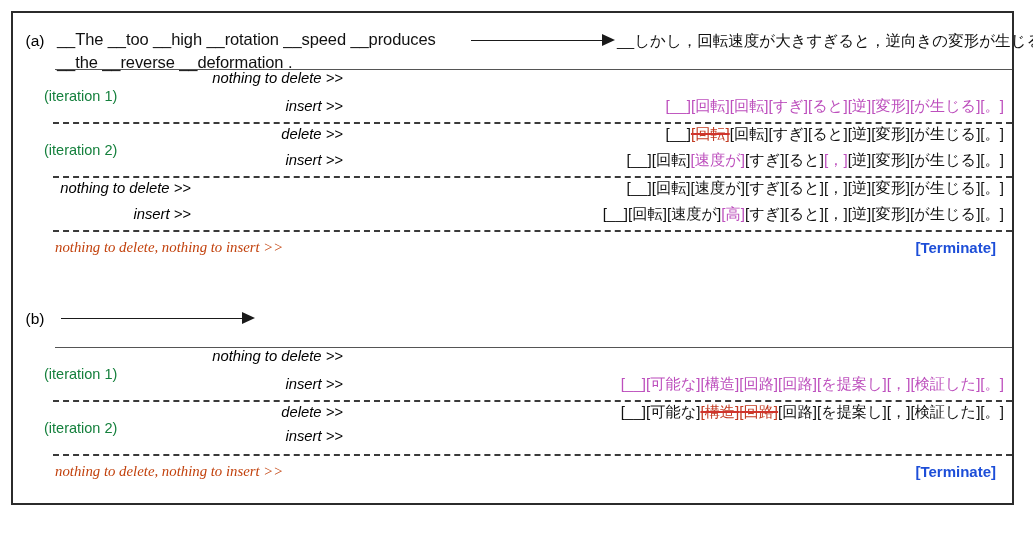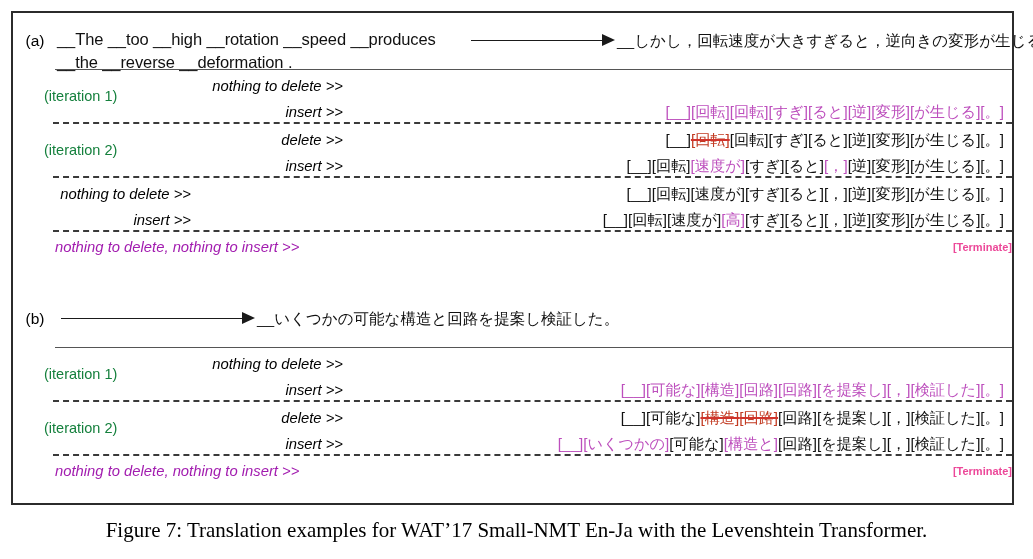--- a/index.html
+++ b/index.html
@@ -154,49 +154,49 @@
     height: 26px;
   }
   .opname {
     flex: 0 0 178px;
     width: 178px;
     text-align: right;
     font-style: italic;
     font-size: 14.8px;
     color: #000;
     white-space: nowrap;
-    margin-top: 8px;
   }
   .opseq {
     flex: 1 1 auto;
     text-align: right;
     padding-right: 8px;
     font-size: 15.2px;
     white-space: nowrap;
     color: #111;
   }
 
   
   .termrow {
     display: flex;
     align-items: center;
     height: 30px;
     padding-left: 42px;
   }
   .termtext {
     font-style: italic;
     font-size: 14.8px;
-    color: #a21caf;
+    color: #c2410c;
+    font-family: Liberation Serif, serif;
   }
   .termbadge {
     margin-left: auto;
-    padding-right: 0;
+    padding-right: 16px;
     font-weight: bold;
-    font-size: 11px;
-    color: #ec4899;
+    font-size: 15px;
+    color: #1d4ed8;
   }
 
   
   .tok-ins { color: #bd4fbd; }
   .tok-del {
     color: #c23b22;
     text-decoration: line-through;
     text-decoration-color: #d0342c;
     text-decoration-thickness: 1.6px;
   }
@@ -291,21 +291,20 @@
   </div>
 
   <div class="block" id="block-b">
 
     <div class="srcrow">
       <div class="blocklabel">(b)</div>
       <div class="arrowbox">
         <div class="shaft"></div>
         <div class="head"></div>
       </div>
-      <div class="target">__いくつかの可能な構造と回路を提案し検証した。</div>
     </div>
 
     <div class="solidline"></div>
 
     <div class="iter">
       <div class="iterlabel">(iteration 1)</div>
       <div class="iterlines">
         <div class="opline">
           <div class="opname">nothing to delete &gt;&gt;</div>
           <div class="opseq"></div>
@@ -321,28 +320,26 @@
 
     <div class="iter">
       <div class="iterlabel">(iteration 2)</div>
       <div class="iterlines">
         <div class="opline">
           <div class="opname">delete &gt;&gt;</div>
           <div class="opseq"><span class="tok-keep">[__]</span><span class="tok-keep">[可能な]</span><span class="tok-del">[構造]</span><span class="tok-del">[回路]</span><span class="tok-keep">[回路]</span><span class="tok-keep">[を提案し]</span><span class="tok-keep">[，]</span><span class="tok-keep">[検証した]</span><span class="tok-keep">[。]</span></div>
         </div>
         <div class="opline">
           <div class="opname">insert &gt;&gt;</div>
-          <div class="opseq"><span class="tok-ins">[__]</span><span class="tok-ins">[いくつかの]</span><span class="tok-keep">[可能な]</span><span class="tok-ins">[構造と]</span><span class="tok-keep">[回路]</span><span class="tok-keep">[を提案し]</span><span class="tok-keep">[，]</span><span class="tok-keep">[検証した]</span><span class="tok-keep">[。]</span></div>
         </div>
       </div>
     </div>
 
     <div class="dashline"></div>
 
     <div class="termrow">
       <div class="termtext">nothing to delete, nothing to insert &gt;&gt;</div>
       <div class="termbadge">[Terminate]</div>
     </div>
   </div>
 
-  <div class="caption">Figure 7: Translation examples for WAT’17 Small-NMT En-Ja with the Levenshtein Transformer.</div>
 
 </div>
 
 </body></html>

